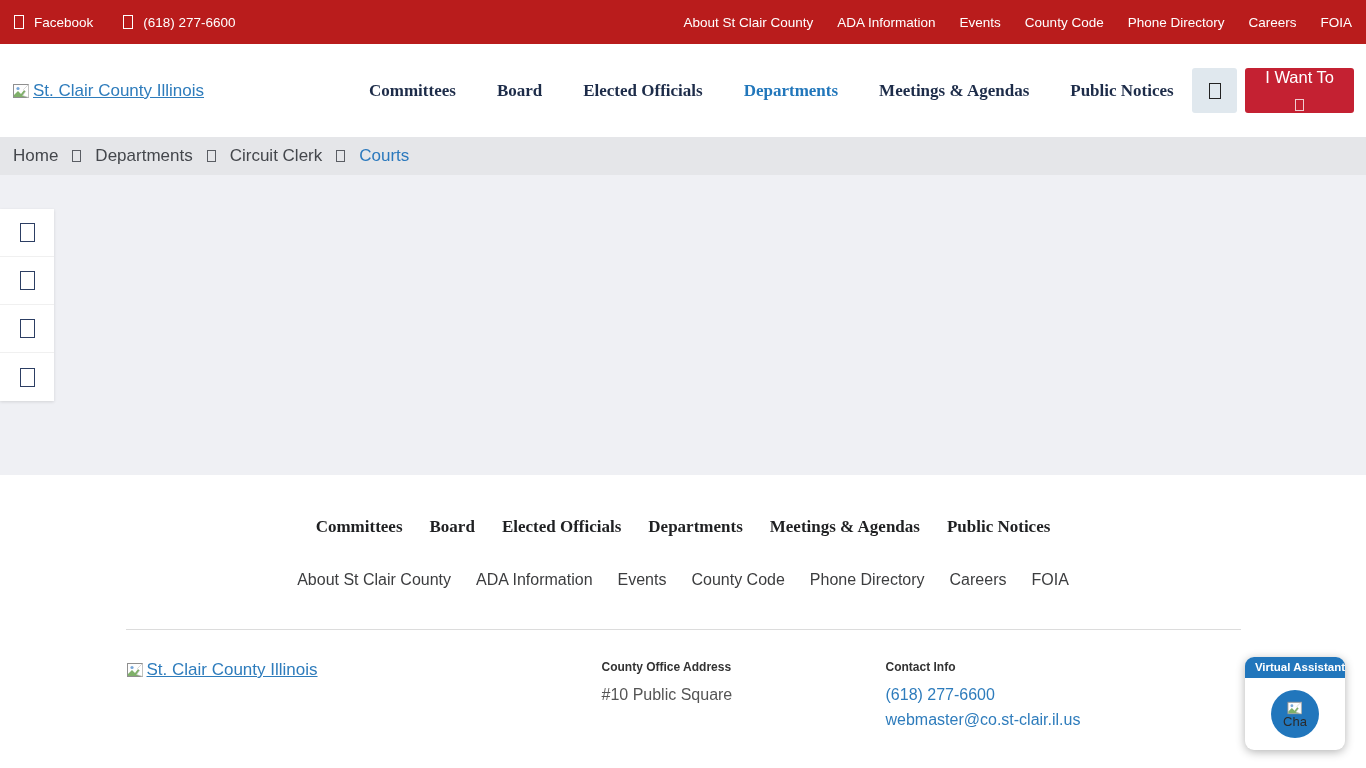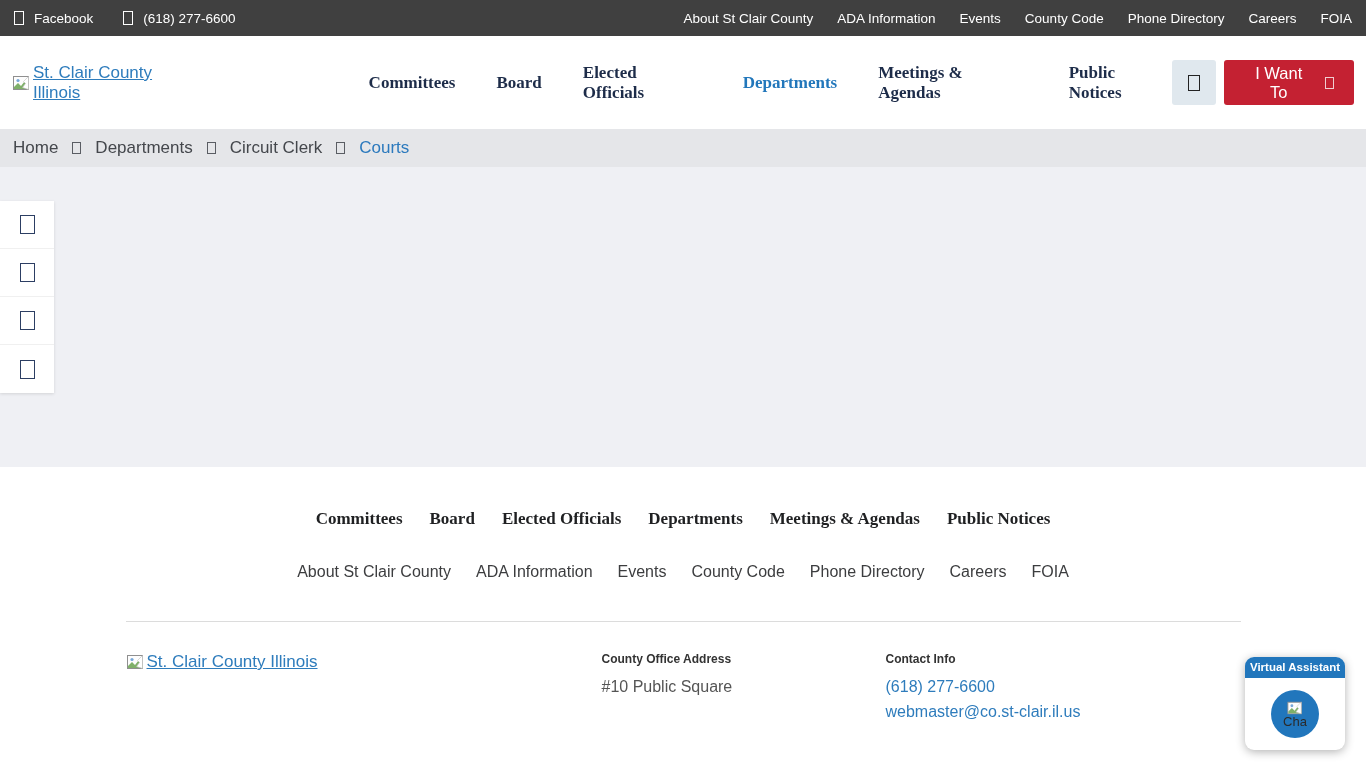--- a/index.html
+++ b/index.html
@@ -18,21 +18,21 @@
     border: 1px solid currentColor;
     width: 10px; height: 14px;
     vertical-align: -2px;
   }
   .tofu.sm { width: 9px; height: 12px; }
   .tofu.md { width: 12px; height: 16px; }
   .tofu.lg { width: 15px; height: 19px; }
 
   
   .topbar {
-    height: 36px; background: #404040; color: #fff;
+    height: 44px; background: #b91c1c; color: #fff;
     display: flex; align-items: center; padding: 0 14px;
     font-size: 13.5px;
   }
   .topbar-left { display: flex; align-items: center; gap: 30px; }
   .topbar-left a { display: flex; align-items: center; gap: 10px; color: #fff; }
   .topbar-right { margin-left: auto; display: flex; align-items: center; gap: 24px; }
   .topbar-right a { color: #fff; }
 
   
   .header {
@@ -54,20 +54,21 @@
   .search-btn {
     width: 45px; height: 45px; background: #e0e8ee; border: none;
     border-radius: 3px; color: #222; cursor: pointer;
     display: flex; align-items: center; justify-content: center;
   }
   .iwantto-btn {
     height: 45px; padding: 0 20px; background: #c42132; border: none;
     border-radius: 3px; color: #fff; font-size: 16.5px; cursor: pointer;
     display: flex; align-items: center; gap: 12px;
     font-family: "Liberation Sans", sans-serif;
+    flex-direction: column;
   }
   .iwantto-btn .tofu { color: #f0cdd1; }
 
   
   .breadcrumb {
     height: 38px; background: #e5e6e9;
     display: flex; align-items: center; gap: 14px;
     padding: 0 13px; font-size: 17px; color: #44474c;
   }
   .breadcrumb .sep { color: #5a5d63; }
@@ -123,21 +124,21 @@
   .fcol a.flink { display: block; color: #2e7cbc; font-size: 16px; line-height: 1.55; }
 
   
   .assistant {
     position: absolute; right: 21px; bottom: 18px; width: 100px;
     background: #fff; border-radius: 9px;
     box-shadow: 0 2px 10px rgba(0,0,0,.3); cursor: pointer;
   }
   .assistant-header {
     background: #2176bc; color: #fff; font-weight: bold; font-size: 11.5px;
-    text-align: center; padding: 4px 0 5px; border-radius: 9px 9px 0 0;
+    text-align: right; padding: 4px 0 5px; border-radius: 9px 9px 0 0;
   }
   .assistant-body { height: 72px; display: flex; align-items: center; justify-content: center; }
   .assistant-circle {
     width: 48px; height: 48px; border-radius: 50%; background: #2176bc;
     display: flex; flex-direction: column; align-items: center; justify-content: center;
     overflow: hidden;
   }
   .assistant-circle .alt-text { color: #2b2b2b; font-size: 13px; margin-top: -2px; }
 
   .broken-img { flex: 0 0 auto; }

